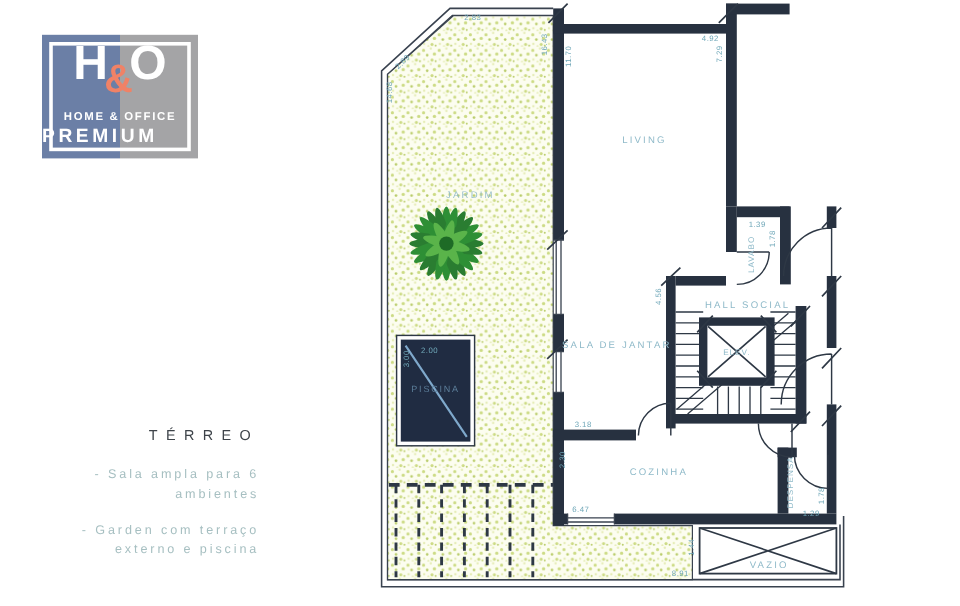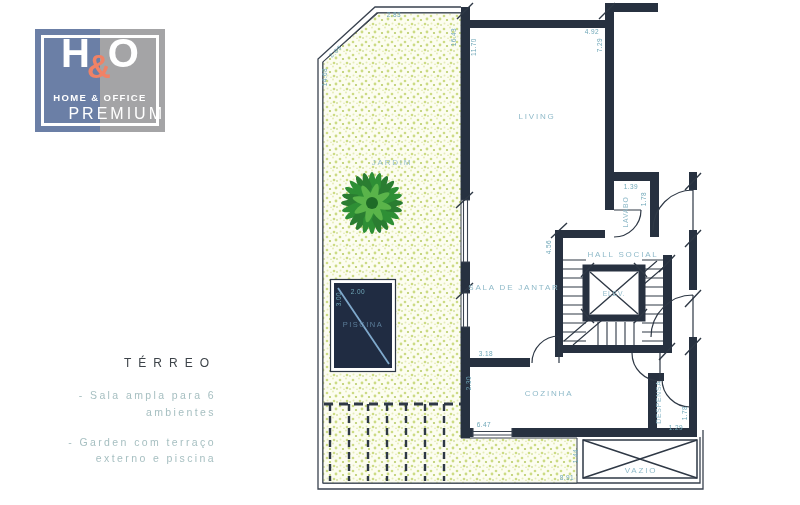--- a/index.html
+++ b/index.html
@@ -9,22 +9,22 @@
   }
   
   .logo{position:absolute;left:35px;top:29px;width:130px;height:103px;
         background:linear-gradient(90deg,#6b7fa6 50%,#a4a4a6 50%);}
   .logo-frame{position:absolute;inset:6px;border:3px solid #fff;}
   .logo-ho{position:absolute;top:2px;left:0;right:0;text-align:center;
            color:#fff;font-weight:700;font-size:40px;line-height:44px;}
   .logo-amp{color:#f08266;font-size:33px;font-weight:700;vertical-align:-11px;margin:0 -3px;}
   .logo-sub{position:absolute;top:63px;left:0;right:0;text-align:center;
             color:#fff;font-size:9.5px;font-weight:700;letter-spacing:1.4px;}
-  .logo-tag{position:absolute;top:76px;left:0;right:0;text-align:right;
-            color:#fff;font-size:16px;font-weight:400;letter-spacing:3px;}
+  .logo-tag{position:absolute;top:76px;left:0;right:0;text-align:left;
+            color:#fff;font-size:16px;font-weight:700;letter-spacing:3px;}
   
   .info-panel{position:absolute;left:38px;top:356px;width:178px;text-align:right;}
   .info-title{margin:0 0 17px 0;font-size:12px;font-weight:500;color:#3d4349;letter-spacing:7px;}
   .feature{margin:0 0 13px 0;font-size:10.5px;color:#a6bfc1;letter-spacing:2.4px;line-height:1.6;}
   
   .plan-svg{position:absolute;left:0;top:0;}
   .wall{fill:var(--wall,#273140);}
   .thin{stroke:var(--line,#39424f);fill:none;stroke-width:1.3;}
   .garden{fill:url(#speckle);stroke:var(--line,#39424f);stroke-width:1;}
   .glaze{stroke:#3a4350;stroke-width:1.1;fill:none;}

